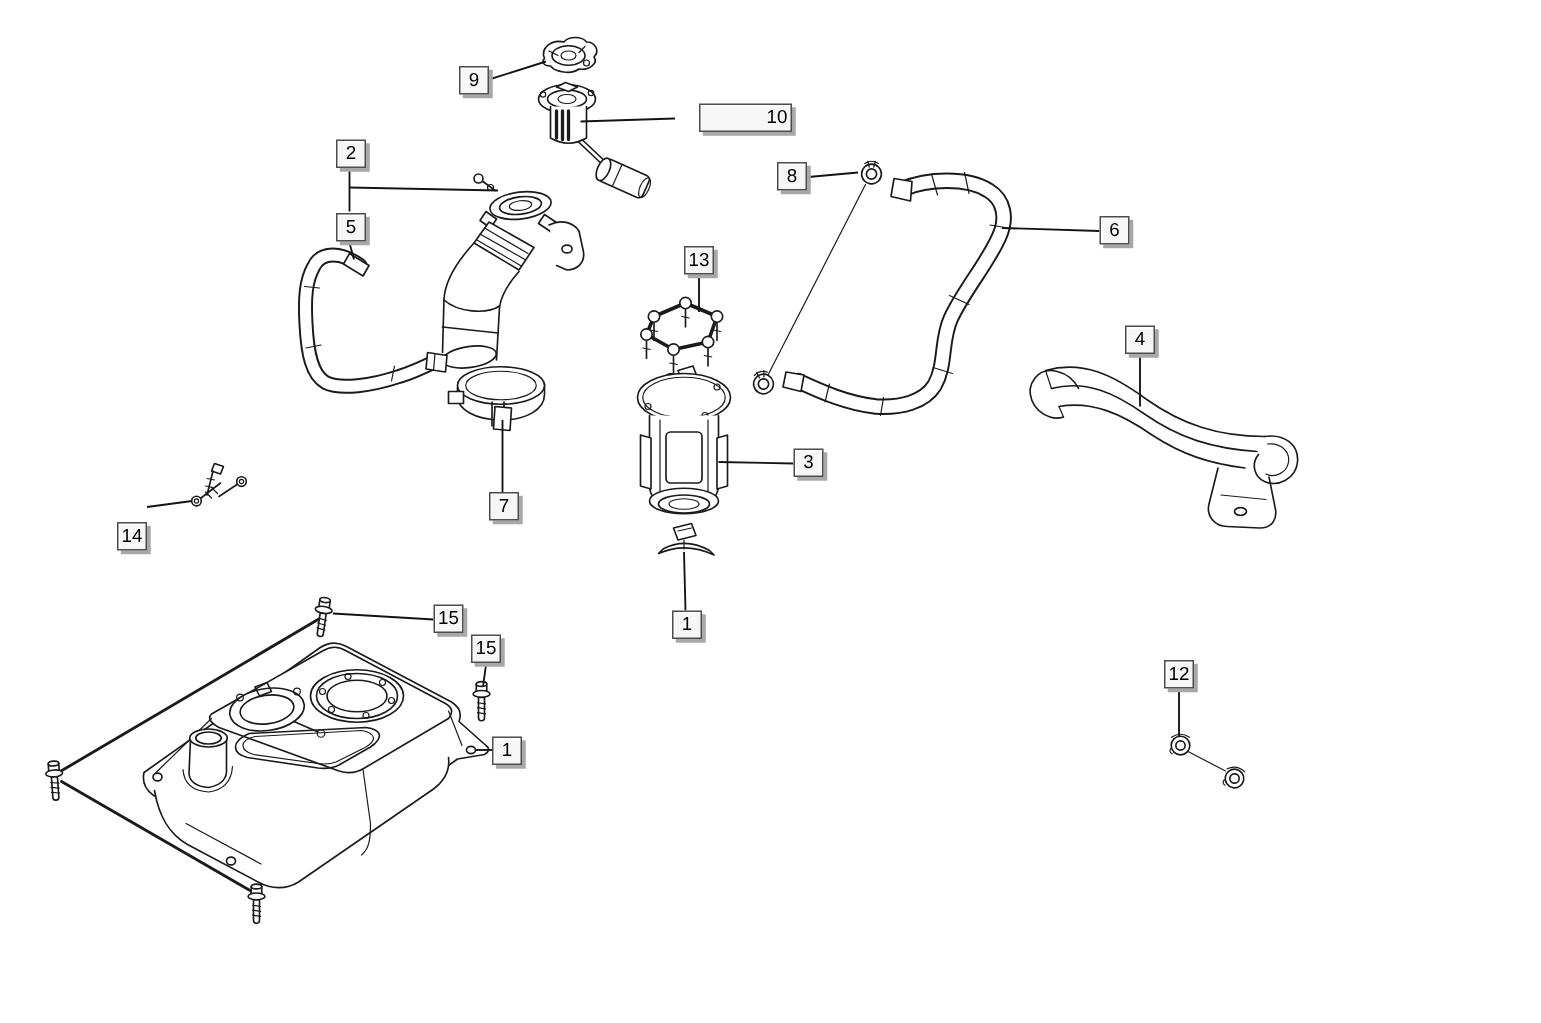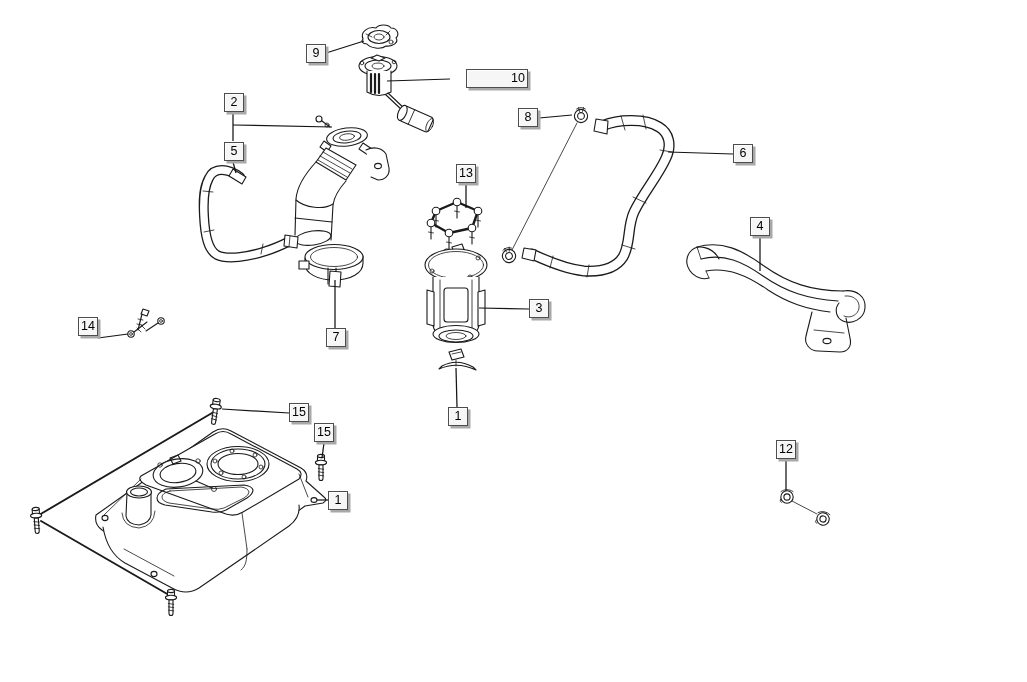--- a/index.html
+++ b/index.html
@@ -290,21 +290,21 @@
       <div class="callout" style="left: 306px; top: 44px;">9</div>
       <div class="callout" style="left: 466px; top: 69px; padding-left: 44px;">10</div>
       <div class="callout" style="left: 224px; top: 93px;">2</div>
       <div class="callout" style="left: 224px; top: 142px;">5</div>
       <div class="callout" style="left: 456px; top: 164px;">13</div>
       <div class="callout" style="left: 518px; top: 108px;">8</div>
       <div class="callout" style="left: 733px; top: 144px;">6</div>
       <div class="callout" style="left: 750px; top: 217px;">4</div>
       <div class="callout" style="left: 529px; top: 299px;">3</div>
       <div class="callout" style="left: 326px; top: 328px;">7</div>
-      <div class="callout" style="left: 78px; top: 317px; text-align: center;">14</div>
+      <div class="callout" style="left: 78px; top: 348px; text-align: center;">14</div>
       <div class="callout" style="left: 448px; top: 407px;">1</div>
       <div class="callout" style="left: 289px; top: 403px;">15</div>
       <div class="callout" style="left: 314px; top: 423px;">15</div>
       <div class="callout" style="left: 328px; top: 491px;">1</div>
       <div class="callout" style="left: 776px; top: 440px;">12</div>
     </div>
 
 </div>
 
 </body></html>

